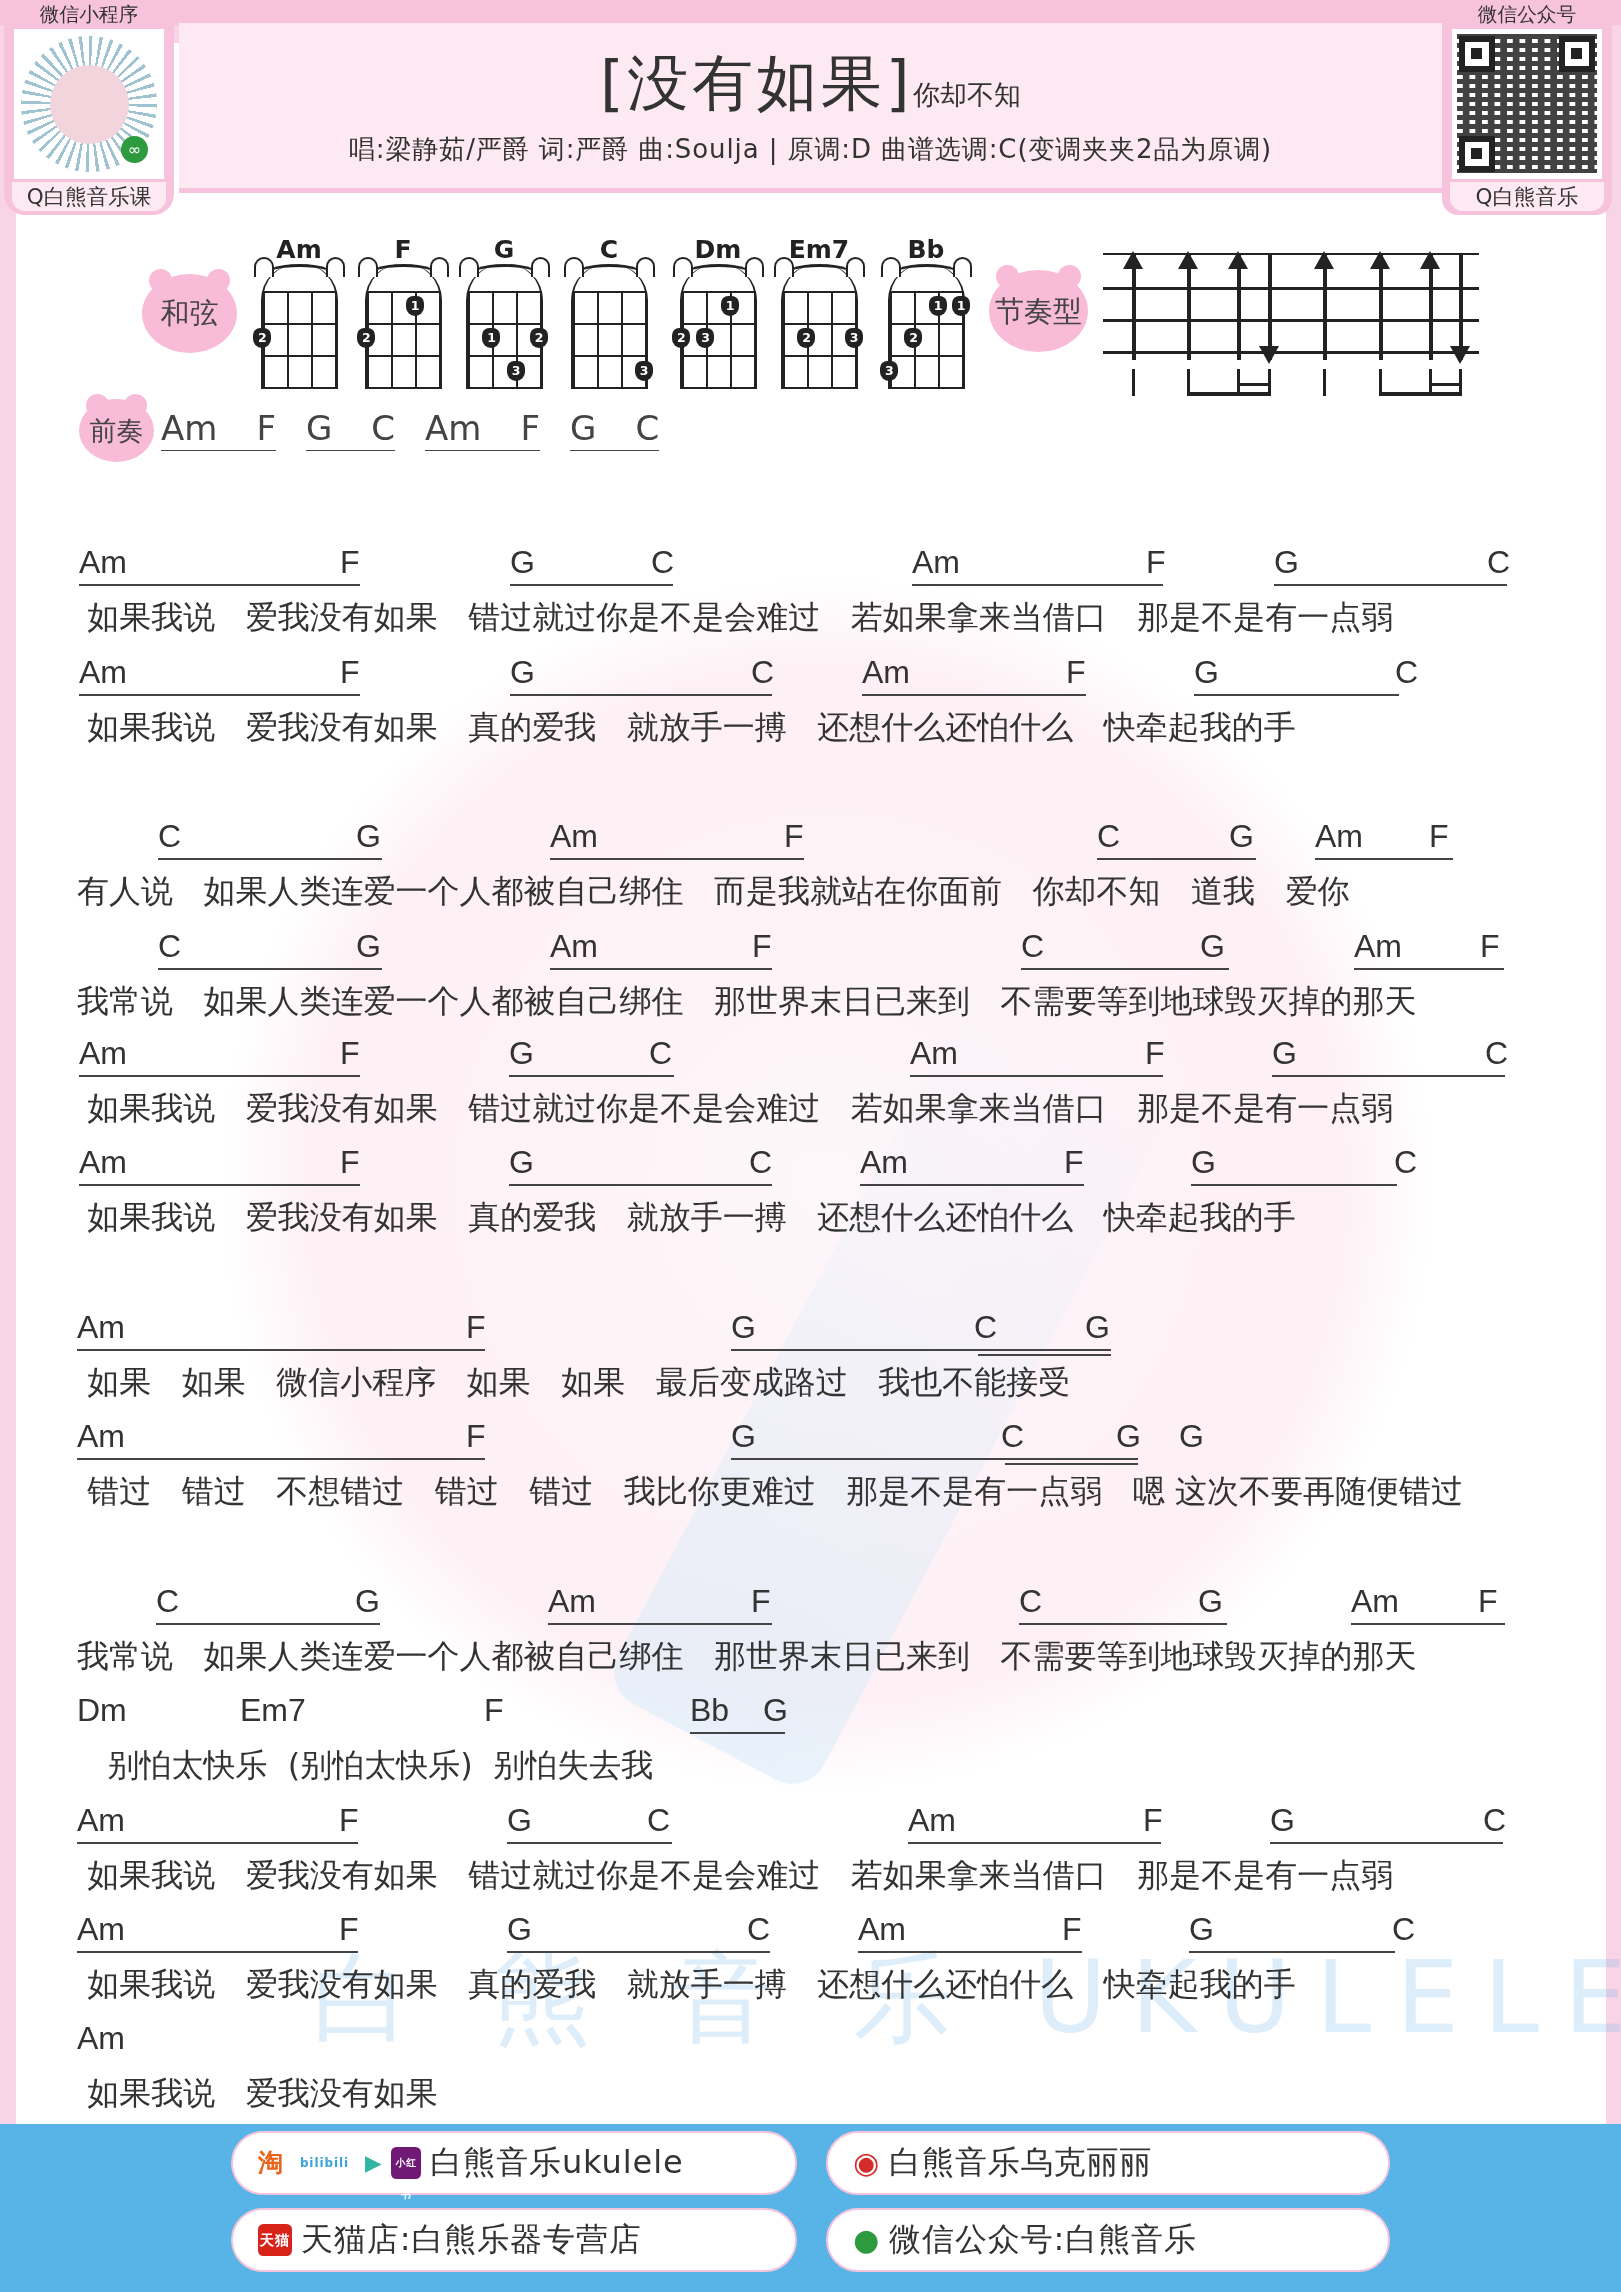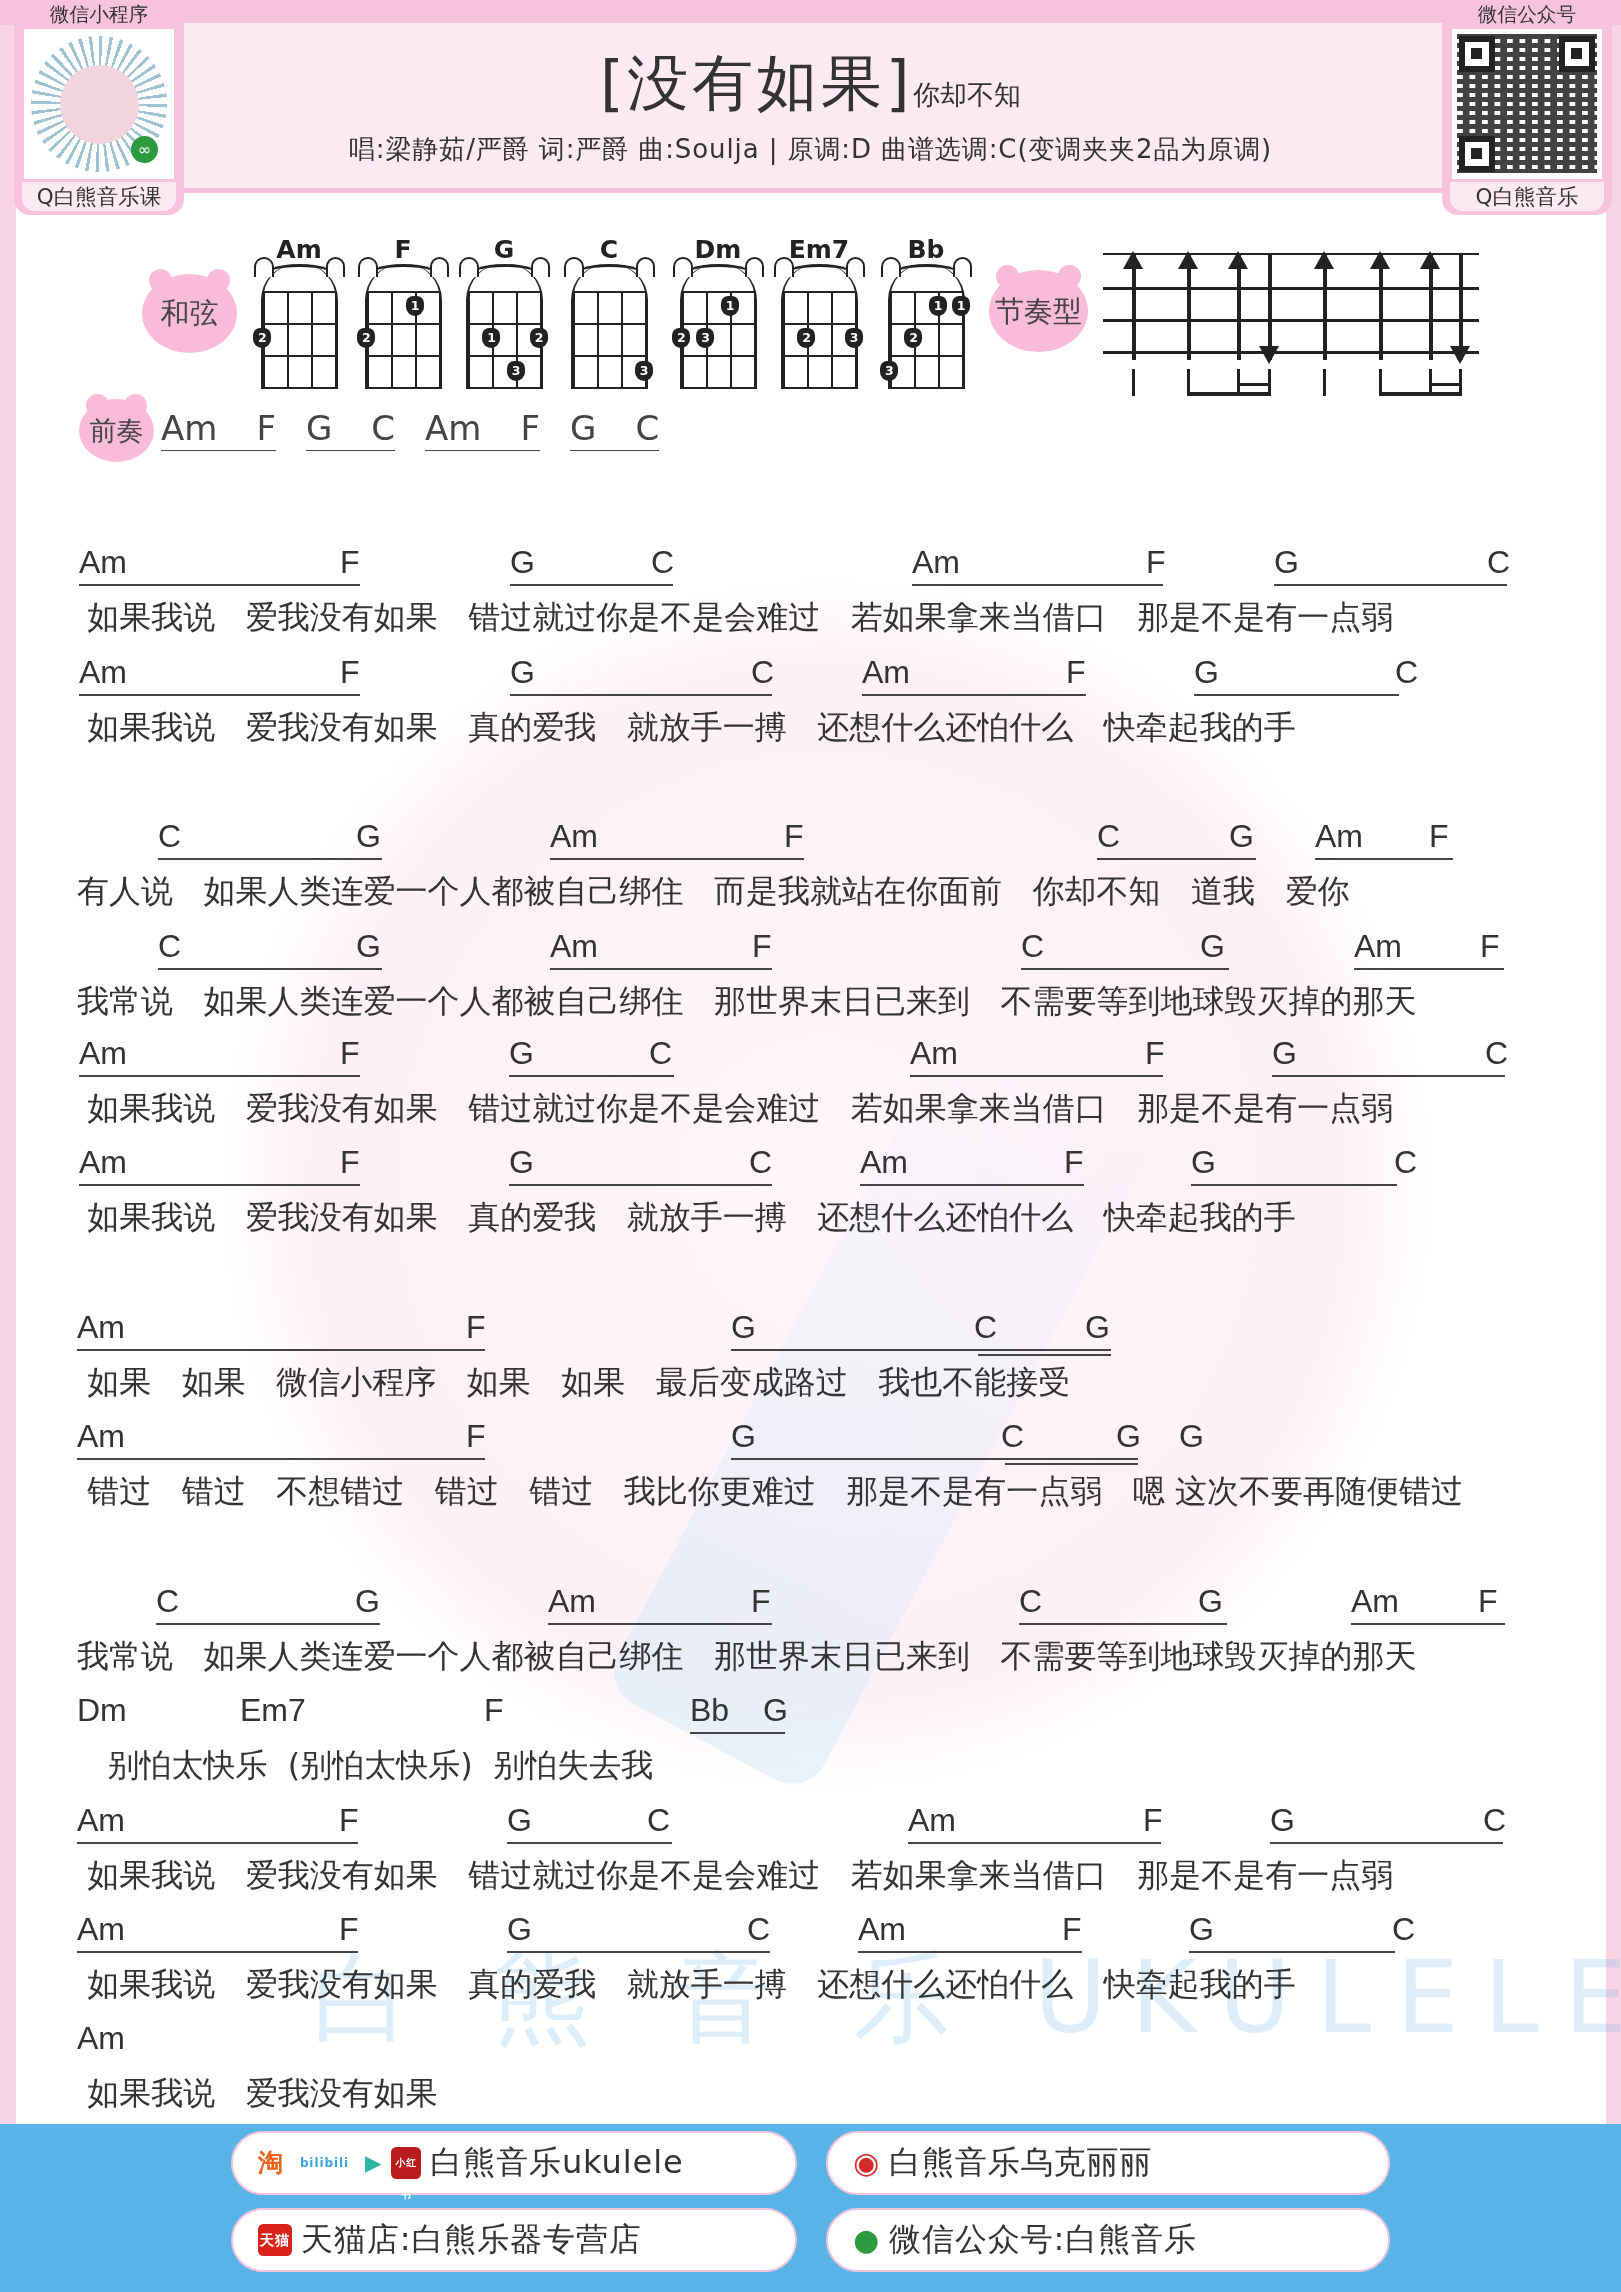--- a/index.html
+++ b/index.html
@@ -84,21 +84,21 @@
   <div class="watermark-text">白 熊 音 乐 UKULELE</div>
 </div>
 
 <div class="header">
   <div class="title-wrap">
     <span class="title">[没有如果]</span><span class="title-sub">你却不知</span>
   </div>
   <div class="meta">唱:梁静茹/严爵 词:严爵 曲:Soulja | 原调:D 曲谱选调:C(变调夹夹2品为原调)</div>
 </div>
 
-<div class="qr-card" style="left:14px;">
+<div class="qr-card" style="left:4px;border-radius:21px;">
   <div class="cap">微信小程序</div>
   <div class="img">
     <div class="mini-code"></div>
     <div class="mini-center"></div>
     <div class="mini-badge">∞</div>
   </div>
   <div class="foot">Q白熊音乐课</div>
 </div>
 
 <div class="qr-card" style="left:1442px;">
@@ -493,21 +493,21 @@
       </div>
       <div class="lyric-row"><span style="left: 77px;"> 如果我说   爱我没有如果</span></div>
     </div>
   </div>
 
 <div class="footer">
   <div class="fbtn" style="left:231px;top:7.2px;width:566px;">
     <span class="ficon" style="color:#e8641b;font-size:25px;">淘</span>
     <span class="ficon" style="color:#3ba3d8;font-size:12px;width:63px;">bilibili</span>
     <span class="ficon" style="color:#2fb5a4;font-size:21.5px;">▶</span>
-    <span class="ficon" style="background:#b91c1c;color:#fff;font-size:9.9px;width:30px;">小红书</span>
+    <span class="ficon" style="background:#701a75;color:#fff;font-size:9.9px;width:30px;">小红书</span>
     <span>白熊音乐ukulele</span>
   </div>
   <div class="fbtn" style="left:826px;top:7.2px;width:564px;">
     <span class="ficon" style="color:#d52c2b;font-size:30px;">◉</span>
     <span>白熊音乐乌克丽丽</span>
   </div>
   <div class="fbtn" style="left:231px;top:84px;width:566px;">
     <span class="ficon" style="background:#d8231b;color:#fff;font-size:14.3px;width:34px;">天猫</span>
     <span>天猫店:白熊乐器专营店</span>
   </div>

